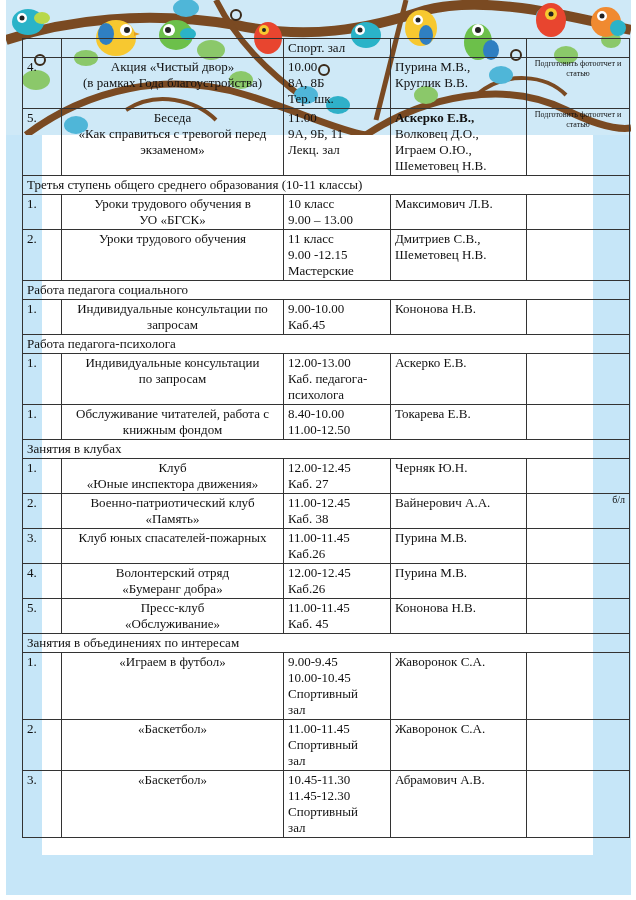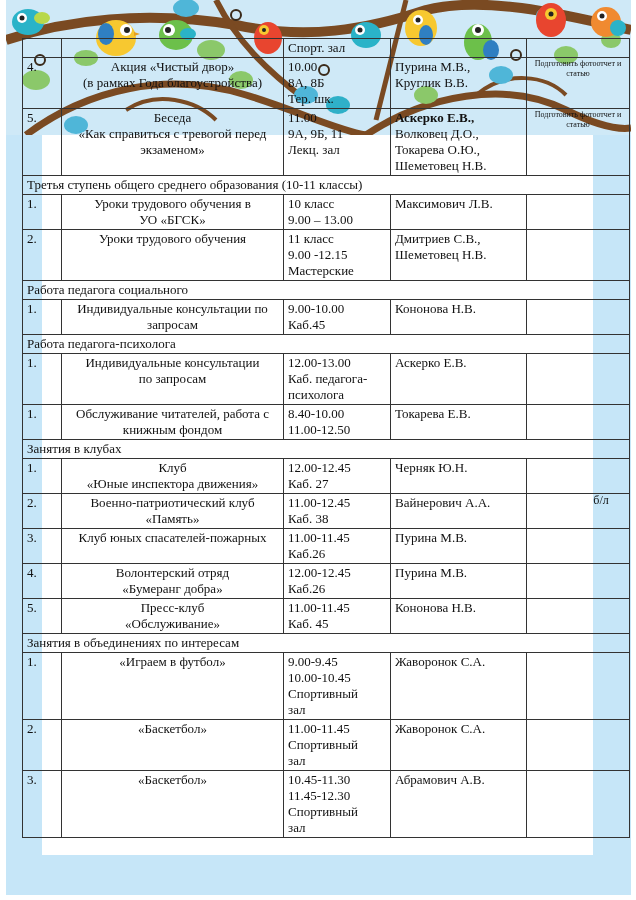--- a/index.html
+++ b/index.html
@@ -31,21 +31,21 @@
     background:transparent;
   }
   td.num { width:30px; text-align:left; padding-left:4px; }
   td.event { width:213px; text-align:center;margin-top:36px; }
   td.time { width:98px; text-align:left; }
   td.resp { width:127px; text-align:left; padding-left:6px; }
   td.note { width:94px; font-size:8px; line-height:10px; text-align:center; }
   td.section { text-align:left; }
   .bold { font-weight:bold; }
   .line { display:block; }
-  .note-small { font-size:12px; line-height:10px; text-align:center; display:block; padding-left:2px;margin-left:44px; }
+  .note-small { font-size:10px; line-height:10px; text-align:right; display:block; padding-left:2px;margin-left:44px; }
 </style>
 </head>
 <body>
 
 <div class="blue-frame"></div>
 <div class="paper"></div>
 
 <div class="banner">
   <svg width="625" height="135" viewBox="0 0 625 135">
     <rect width="625" height="135" fill="#cfe9f7"></rect>
@@ -168,21 +168,21 @@
           <span class="line">экзаменом»</span>
         </td>
         <td class="time">
           <span class="line">11.00</span>
           <span class="line">9А, 9Б, 11</span>
           <span class="line">Лекц. зал</span>
         </td>
         <td class="resp">
           <span class="line bold">Аскерко Е.В.,</span>
           <span class="line">Волковец Д.О.,</span>
-          <span class="line">Токарева О.Ю.,</span>
+          <span class="line">Играем О.Ю.,</span>
           <span class="line">Шеметовец Н.В.</span>
         </td>
         <td class="note">
           <span class="line">Подготовить фотоотчет и статью</span>
         </td>
       </tr>
       <tr>
         <td class="section" colspan="5">Третья ступень общего среднего образования (10-11 классы)</td>
       </tr>
       <tr>

